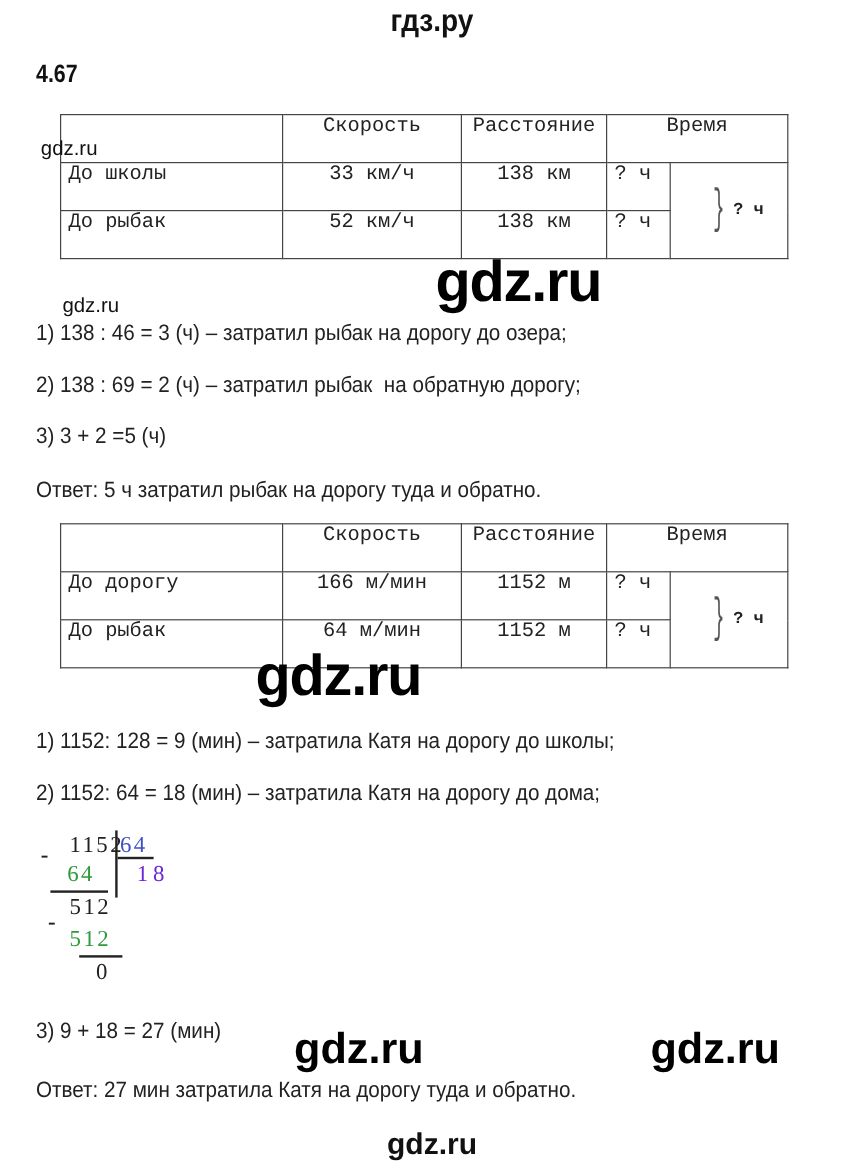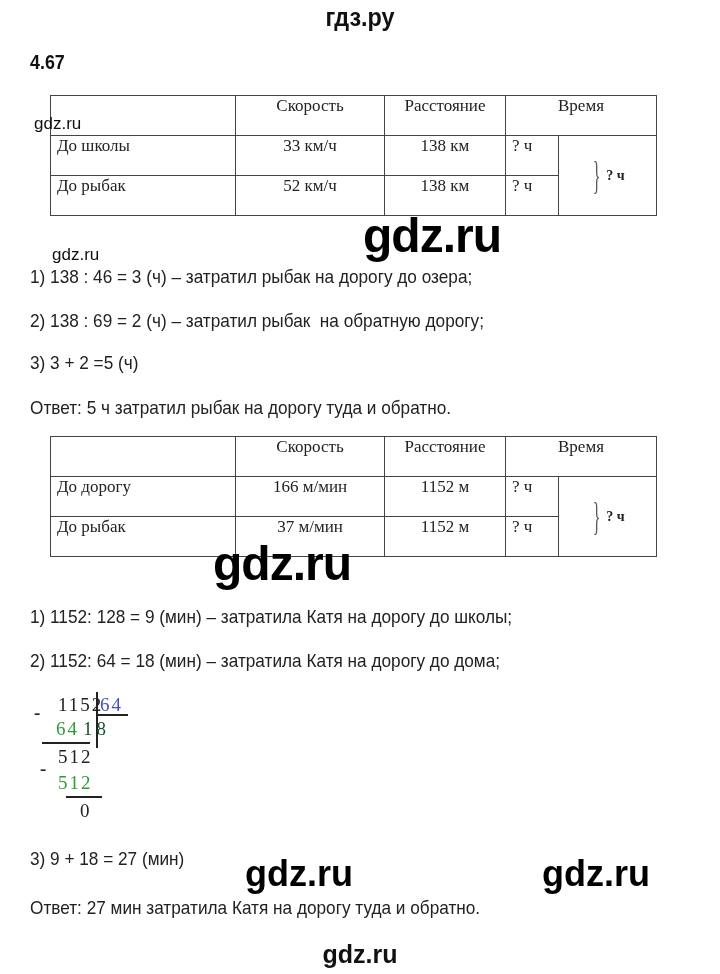--- a/index.html
+++ b/index.html
@@ -4,21 +4,21 @@
 <style>
   html, body { margin:0; padding:0; background:#fff; }
   body { width:720px; height:974px; position:relative; overflow:hidden; font-family:"DejaVu Serif", serif; color:#222; }
   .abs { position:absolute; }
   .site-header { left:0; width:720px; top:2px; text-align:center; font-family:"Liberation Sans", sans-serif; font-weight:bold; font-size:26px; color:#111; transform:scaleX(0.9); }
   .task-num { left:30px; top:50px; font-family:"Liberation Sans", sans-serif; font-weight:bold; font-size:21px; color:#111; transform:scaleX(0.85); transform-origin:left; }
   .wm-small { font-family:"Liberation Sans", sans-serif; font-size:17px; color:#111; }
   .wm-big { font-family:"Liberation Sans", sans-serif; font-weight:bold; font-size:48px; color:#000; letter-spacing:-1px; }
   .wm-mid { font-family:"Liberation Sans", sans-serif; font-weight:bold; font-size:36px; color:#000; }
   .wm-foot { font-family:"Liberation Sans", sans-serif; font-weight:bold; font-size:25px; color:#111; }
-  table.t { position:absolute; border-collapse:collapse; font-family:Liberation Serif, serif; font-size:17px; color:#222; }
+  table.t { position:absolute; border-collapse:collapse; font-family:Liberation Mono, monospace; font-size:17px; color:#222; }
   table.t td { border:1.5px solid #444; padding:0 6px; vertical-align:top; }
   .c { text-align:center; }
   .line { font-family:"Liberation Sans", sans-serif; font-size:18.5px; color:#222; left:30px; white-space:pre; transform:scaleX(0.93); transform-origin:left; }
   .bq { font-weight:bold; font-size:14px; }
   .div { font-family:"Liberation Serif", serif; font-size:19px; letter-spacing:2px; }
 </style>
 </head>
 <body>
 
 <div class="abs site-header">гдз.ру</div>
@@ -75,38 +75,38 @@
     <td class="c">1152 м</td>
     <td style="width:40px;">? ч</td>
     <td rowspan="2" style="vertical-align:middle;">
       <span style="display:inline-block;margin-left:22px;">
         <span style="font-size:40px;font-weight:100;color:#555;vertical-align:middle;transform:scaleX(0.4);display:inline-block;">}</span><span class="bq" style="vertical-align:middle;">? ч</span>
       </span>
     </td>
   </tr>
   <tr style="height:40px;">
     <td>До рыбак</td>
-    <td class="c">37 м/мин</td>
+    <td class="c">64 м/мин</td>
     <td class="c">1152 м</td>
     <td>? ч</td>
   </tr>
 </tbody>
   </table>
 
 <div class="abs wm-big" style="left:213px;top:536px;">gdz.ru</div>
 
 <div class="abs line" style="top:606px;">1) 1152: 128 = 9 (мин) – затратила Катя на дорогу до школы;</div>
 <div class="abs line" style="top:650px;">2) 1152: 64 = 18 (мин) – затратила Катя на дорогу до дома;</div>
 
 <div class="abs div" style="left:30px;top:690px;width:110px;height:135px;">
   <span class="abs" style="left:28px;top:4px;color:#222;">1152</span>
   <span class="abs" style="left:66px;top:2px;width:2px;height:56px;background:#222;"></span>
   <span class="abs" style="left:68px;top:24px;width:30px;height:1.5px;background:#222;"></span>
   <span class="abs" style="left:70px;top:4px;color:#3f51c8;">64</span>
-  <span class="abs" style="left:53px;top:28px;color:#14532d;letter-spacing:4px;">18</span>
+  <span class="abs" style="left:84px;top:28px;color:#6d28d9;letter-spacing:4px;">18</span>
   <span class="abs" style="left:4px;top:12px;color:#222;font-weight:bold;">-</span>
   <span class="abs" style="left:26px;top:28px;color:#2e9a3a;">64</span>
   <span class="abs" style="left:12px;top:52px;width:48px;height:1.5px;background:#222;"></span>
   <span class="abs" style="left:28px;top:56px;color:#222;">512</span>
   <span class="abs" style="left:10px;top:68px;color:#222;font-weight:bold;">-</span>
   <span class="abs" style="left:28px;top:82px;color:#2e9a3a;">512</span>
   <span class="abs" style="left:36px;top:106px;width:36px;height:1.5px;background:#222;"></span>
   <span class="abs" style="left:50px;top:110px;color:#222;">0</span>
 </div>
 

